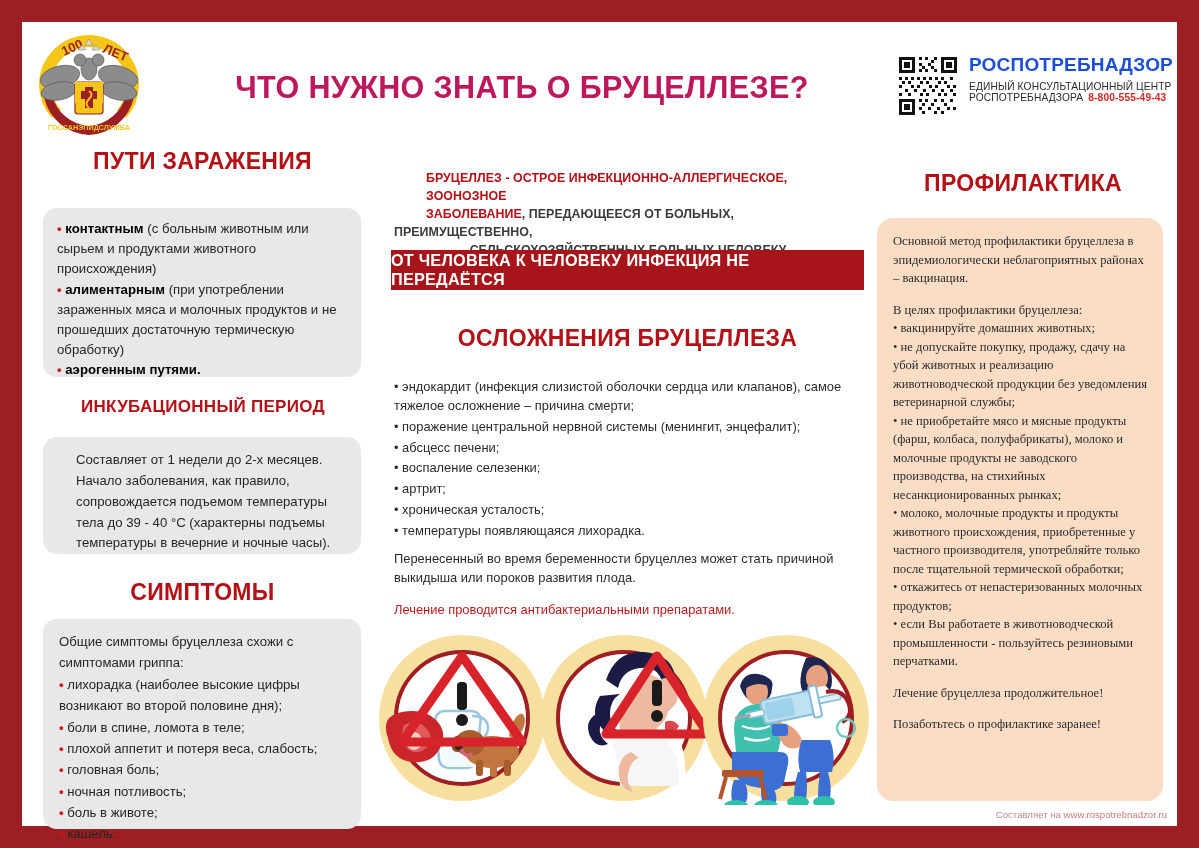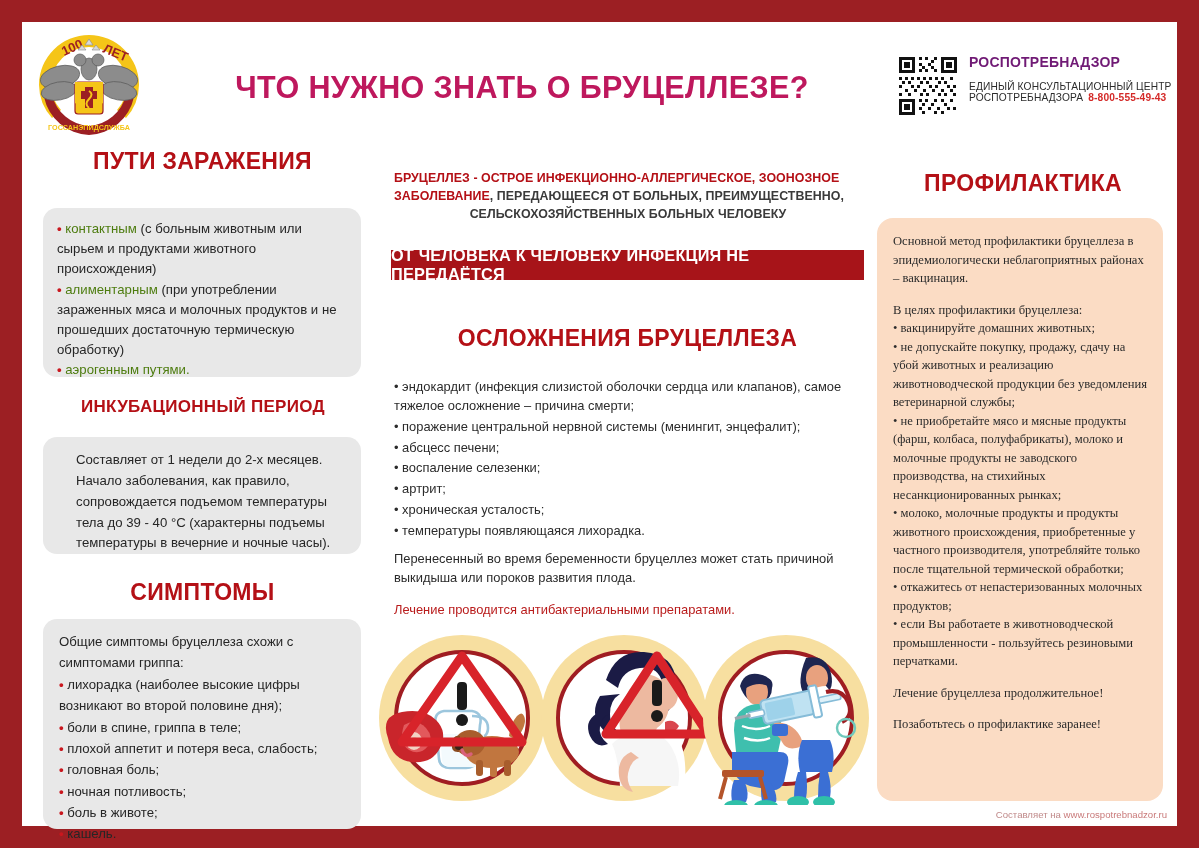--- a/index.html
+++ b/index.html
@@ -64,23 +64,23 @@
   .qr {
     position: absolute;
     left: 0; top: 1px;
     width: 62px;
     height: 62px;
   }
   .rpn-name {
     position: absolute;
     left: 72px;
     top: 0px;
-    font-size: 14px;
+    font-size: 19px;
     font-weight: bold;
-    color: #701a75;
+    color: #1d4ed8;
     letter-spacing: 0.2px;
     white-space: nowrap;
   }
   .rpn-sub1 {
     position: absolute;
     left: 72px;
     top: 27px;
     font-size: 10.2px;
     color: #2b2b2b;
     letter-spacing: 0.15px;
@@ -131,36 +131,36 @@
     font-size: 13.2px; color: #262626; line-height: 1.58;
   }
   .h-sympt { position: absolute; left: 18px; top: 557px; width: 325px; font-size: 23px; }
   .p-sympt {
     position: absolute; left: 21px; top: 597px; width: 318px; height: 210px;
     padding: 12px 16px 0 16px;
     font-size: 13.2px; color: #262626; line-height: 1.62;
   }
   .li-row { display: block; }
   .li-row .dot { color: #c9171e; font-weight: bold; }
-  .lead { font-weight: normal; color: #4d7c0f; }
+  .lead { font-weight: bold; color: #000000; }
 
   
   .c-intro {
     position: absolute; left: 372px; top: 148px; width: 468px;
     font-size: 12.4px; line-height: 1.45; color: #3a3a3a;
     font-weight: bold; letter-spacing: 0.05px;
   }
-  .c-intro .redword { color: #b41016; }
+  .c-intro .redword { color: #b41016; margin-left: 32px; }
   .c-intro .l1 { display: block; text-align: left; }
   .c-intro .l2 { display: block; text-align: left; }
   .c-intro .l3 { display: block; text-align: center; }
 
   .redbar {
     position: absolute; left: 369px; top: 228px;
-    width: 473px; height: 30px;
+    width: 473px; height: 40px;
     background: #a71419;
     color: #ffffff;
     font-size: 16.3px;
     font-weight: bold;
     display: flex; align-items: center; justify-content: center;
     letter-spacing: 0.2px;
   }
   .h-compl { position: absolute; left: 369px; top: 303px; width: 473px; font-size: 23px; }
   .c-list {
     position: absolute; left: 372px; top: 355px; width: 462px;
@@ -338,21 +338,21 @@
 
     <div class="sec-head h-incub">ИНКУБАЦИОННЫЙ ПЕРИОД</div>
     <div class="panel p-incub">
       <span>Составляет от 1 недели до 2-х месяцев. Начало заболевания, как правило, сопровождается подъемом температуры тела до 39 - 40 °C (характерны подъемы температуры в вечерние и ночные часы).</span>
     </div>
 
     <div class="sec-head h-sympt">СИМПТОМЫ</div>
     <div class="panel p-sympt">
       <span class="li-row">Общие симптомы бруцеллеза схожи с симптомами гриппа:</span>
       <span class="li-row"><span class="dot">•&nbsp;</span><span>лихорадка (наиболее высокие цифры возникают во второй половине дня);</span></span>
-      <span class="li-row"><span class="dot">•&nbsp;</span><span>боли в спине, гриппа в теле;</span></span>
+      <span class="li-row"><span class="dot">•&nbsp;</span><span>боли в спине, ломота в теле;</span></span>
       <span class="li-row"><span class="dot">•&nbsp;</span><span>плохой аппетит и потеря веса, слабость;</span></span>
       <span class="li-row"><span class="dot">•&nbsp;</span><span>головная боль;</span></span>
       <span class="li-row"><span class="dot">•&nbsp;</span><span>ночная потливость;</span></span>
       <span class="li-row"><span class="dot">•&nbsp;</span><span>боль в животе;</span></span>
       <span class="li-row"><span class="dot">•&nbsp;</span><span>кашель.</span></span>
     </div>
 
     <div class="c-intro">
       <span class="l1 redword">БРУЦЕЛЛЕЗ - ОСТРОЕ ИНФЕКЦИОННО-АЛЛЕРГИЧЕСКОЕ, ЗООНОЗНОЕ</span>
       <span class="l2"><span class="redword">ЗАБОЛЕВАНИЕ</span><span>, ПЕРЕДАЮЩЕЕСЯ ОТ БОЛЬНЫХ, ПРЕИМУЩЕСТВЕННО,</span></span>

